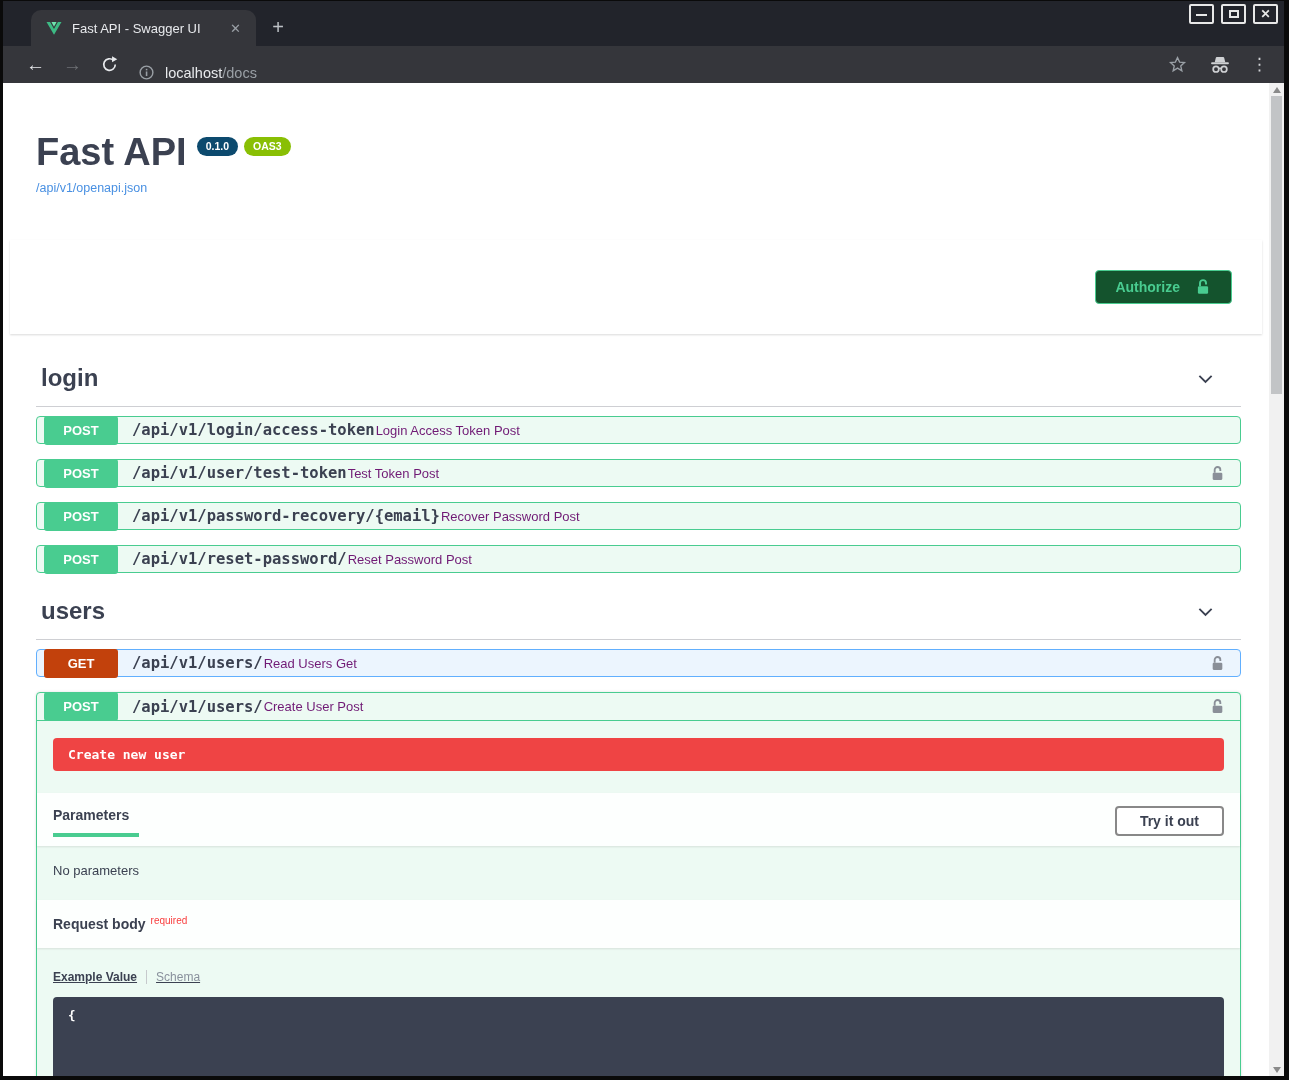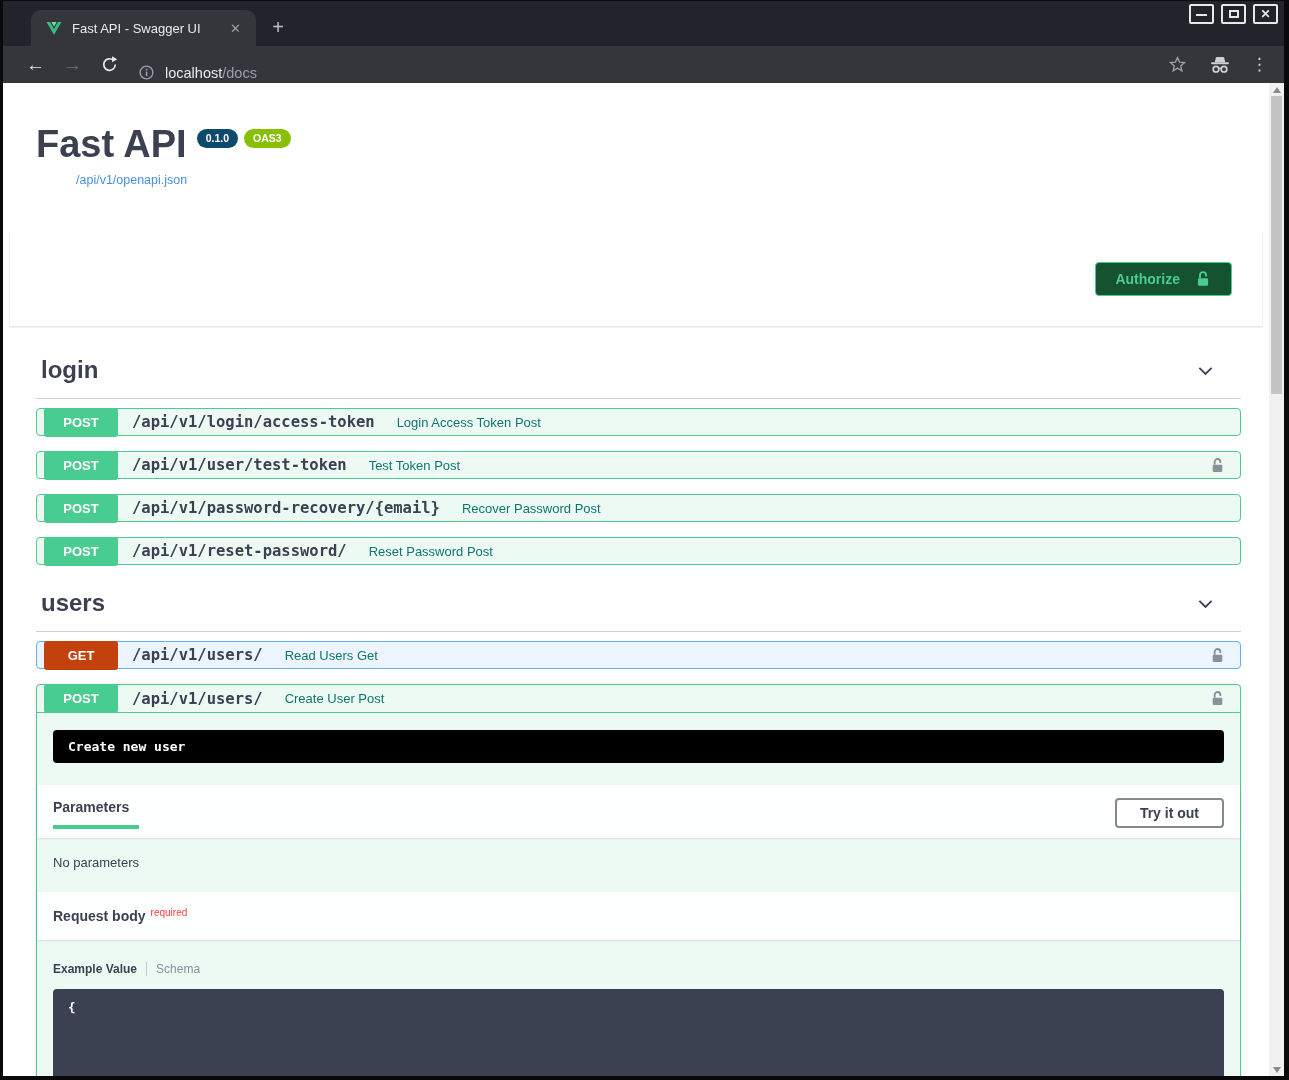--- a/index.html
+++ b/index.html
@@ -34,38 +34,38 @@
   .info-ic { display:flex; align-items:center; margin-right:10px; }
   .url-text { font-size:14.5px; color:#e8eaed; }
   .url-path { color:#9aa0a6; }
   .tool-right { display:flex; align-items:center; gap:10px; }
   .tr-ic { display:flex; align-items:center; padding:0 6px; }
   .dots { color:#cfd1d4; font-size:17px; letter-spacing:0; padding:0 4px; }
 
   
   .content { position:relative; flex:1; background:#fff; overflow:hidden; }
   .page { position:absolute; top:0; left:0; right:15px; bottom:0; overflow:hidden;
-          padding:0 28px 0 33px; color:#3b4151; }
+          padding:8px 28px 0 33px; color:#3b4151; }
 
   
   .scrollbar { position:absolute; top:0; right:0; width:15px; height:100%; background:#f1f1f1; }
   .sb-arrow { position:absolute; left:0; width:15px; height:13px; display:flex; align-items:center; justify-content:center; }
   .sb-up { top:0; } .sb-down { bottom:0; }
   .tri-up { width:0; height:0; border-left:4px solid transparent; border-right:4px solid transparent; border-bottom:6px solid #8a8a8a; }
   .tri-down { width:0; height:0; border-left:4px solid transparent; border-right:4px solid transparent; border-top:6px solid #8a8a8a; }
   .sb-thumb { position:absolute; top:13px; left:2px; right:2px; height:298px; background:#c2c4c6; }
 
   
   .info { margin-top:40px; }
   .api-title { font-size:38px; font-weight:bold; color:#3b4151; display:flex; align-items:flex-start; }
   .badges { display:flex; gap:6px; margin:6px 0 0 10px; }
   .pill { font-size:10.5px; font-weight:bold; color:#fff; padding:3px 9px; border-radius:20px; line-height:1.2; }
   .pill-version { background:#0c4a6e; }
   .pill-oas { background:#89bf04;text-align:right; }
-  .spec-link { display:inline-block; margin-top:7px; font-size:12.5px; color:#4990e2; text-decoration:none;margin-left:40px; }
+  .spec-link { display:inline-block; margin-top:7px; font-size:12.5px; color:#4990e2; text-decoration:none; }
 
   
   .scheme-container { margin:44px -21px 22px -26px; padding:30px 30px; background:#fff;
                       box-shadow:0 1px 2px 0 rgba(0,0,0,.15); display:flex; justify-content:flex-end; }
   .auth-btn { display:flex; align-items:center; gap:14px; background:#14532d; border:1.5px solid #49cc90;
               border-radius:4px; color:#49cc90; font-weight:bold; font-size:14px; padding:7px 19px; cursor:pointer; }
 
   
   .tag-section { margin-top:16px; }
   .tag-header { display:flex; align-items:center; justify-content:space-between; padding:8px 3px 14px 5px;
@@ -76,46 +76,46 @@
   
   .op-row { display:flex; align-items:center; border:1px solid; border-radius:4px; margin-bottom:15px;
             height:28px; padding:0 12px 0 7px; cursor:pointer; }
   .op-row.post { background:#edfaf3; border-color:#49cc90; }
   .op-row.get  { background:#ecf5fe; border-color:#61affe; }
   .method-badge { min-width:74px; text-align:center; padding:7px 0; border-radius:3px; color:#fff;
                   font-weight:bold; font-size:13px; }
   .badge-post { background:#49cc90; }
   .badge-get  { background:#c2410c; }
   .op-path { font-family:"DejaVu Sans Mono", monospace; font-weight:bold; font-size:15.5px; color:#3b4151; margin-left:14px; }
-  .op-summary { font-size:13px; color:#0f766e; margin-left:22px;text-align:right; }
+  .op-summary { font-size:13px; color:#701a75; margin-left:1px;text-align:right; }
   .op-lock { margin-left:auto; display:flex; align-items:center; padding:2px; }
 
   
   .opblock { border:1px solid #49cc90; border-radius:4px; background:#edfaf3; box-shadow:0 0 3px rgba(0,0,0,.12); }
   .opblock .op-row { border:none; border-bottom:1px solid #49cc90; margin:0; background:transparent;
                      border-radius:3px 3px 0 0; }
-  .op-desc-bar { margin:17px 16px 22px 16px; background:#000000; border-radius:4px; color:#fff;
+  .op-desc-bar { margin:17px 16px 22px 16px; background:#ef4444; border-radius:4px; color:#fff;
                  font-family:"DejaVu Sans Mono", monospace; font-weight:bold; font-size:13px; padding:9px 15px; }
   .section-hdr { background:rgba(255,255,255,.85); box-shadow:0 1px 2px rgba(0,0,0,.1);
                  padding:10px 16px 0 16px; display:flex; justify-content:space-between; align-items:flex-start;
                  min-height:48px; }
   .param-tab { font-size:14px; font-weight:bold; color:#3b4151; border-bottom:4px solid #49cc90;
                padding:4px 10px 10px 0; display:inline-block; }
   .tryout-btn { background:#fff; border:2px solid #888; border-radius:4px; color:#3b4151; font-weight:600;
                 font-size:14px; padding:5px 23px; margin:3px 0 10px 0; cursor:pointer; }
   .no-params { padding:17px 16px 22px 16px; font-size:13px; color:#3b4151; }
   .reqbody-hdr { background:rgba(255,255,255,.85); box-shadow:0 1px 2px rgba(0,0,0,.1);
                  padding:10px 16px; display:flex; justify-content:space-between; align-items:center; min-height:48px; }
   .reqbody-label { font-size:14px; font-weight:bold; color:#3b4151; }
   .required { color:#f93e3e; font-size:10px; position:relative; top:-5px; margin-left:5px; font-weight:normal; }
   .ct-select { position:relative; display:flex; align-items:center; background:#fff; border:2px solid #41444e;
                border-radius:4px; padding:5px 12px; width:230px; box-shadow:0 1px 2px rgba(0,0,0,.25);
                font-size:14px; font-weight:bold; color:#3b4151; cursor:pointer; justify-content:space-between; }
   .model-section { padding:22px 16px 16px 16px; }
-  .model-tabs { display:flex; align-items:flex-end; }
+  .model-tabs { display:flex; align-items:flex-end;text-decoration:underline; }
   .tab-ex { font-size:12px; font-weight:bold; color:#3b4151; }
   .tab-sep { width:1px; height:14px; background:#c6c9cc; margin:0 9px; }
   .tab-schema { font-size:12px; color:#89909c; cursor:pointer; }
   .code-block { margin-top:13px; background:#3b4151; border-radius:4px; padding:11px 15px; color:#fff;
                 font-family:"DejaVu Sans Mono", monospace; font-size:12.5px; font-weight:bold; min-height:160px; }
 </style>
 </head>
 <body>
 
 <div class="window">

